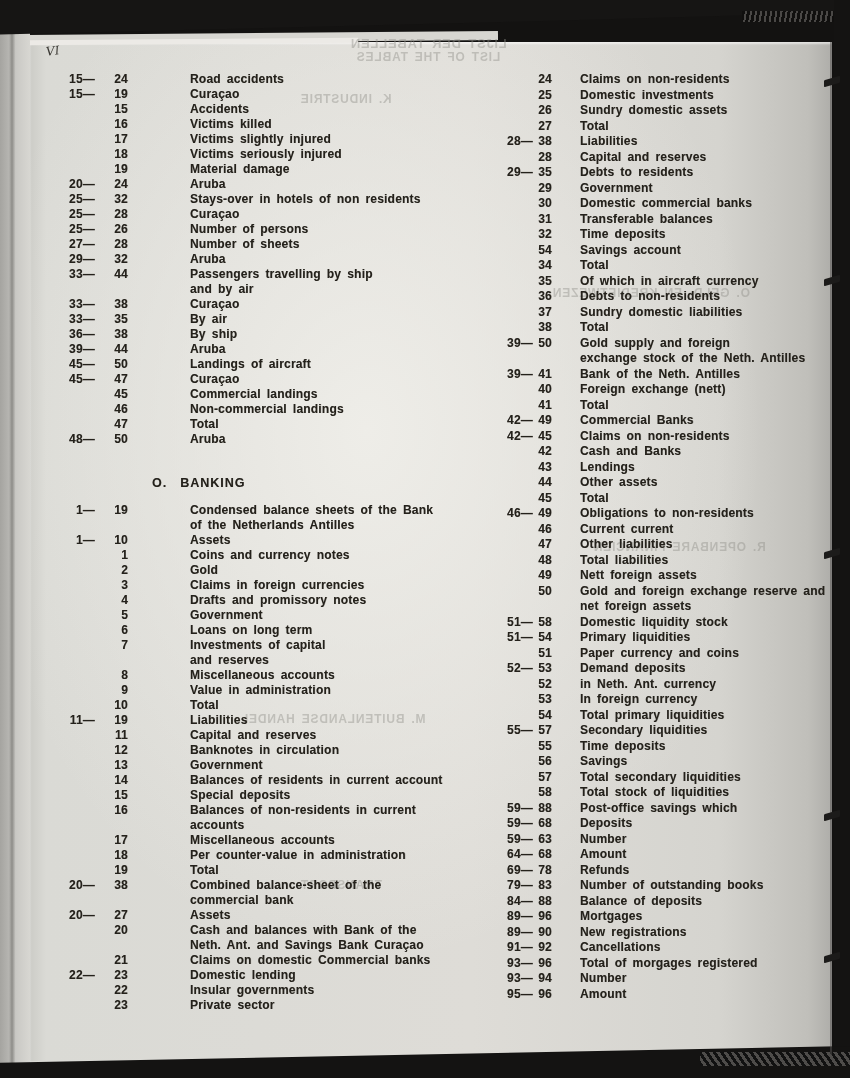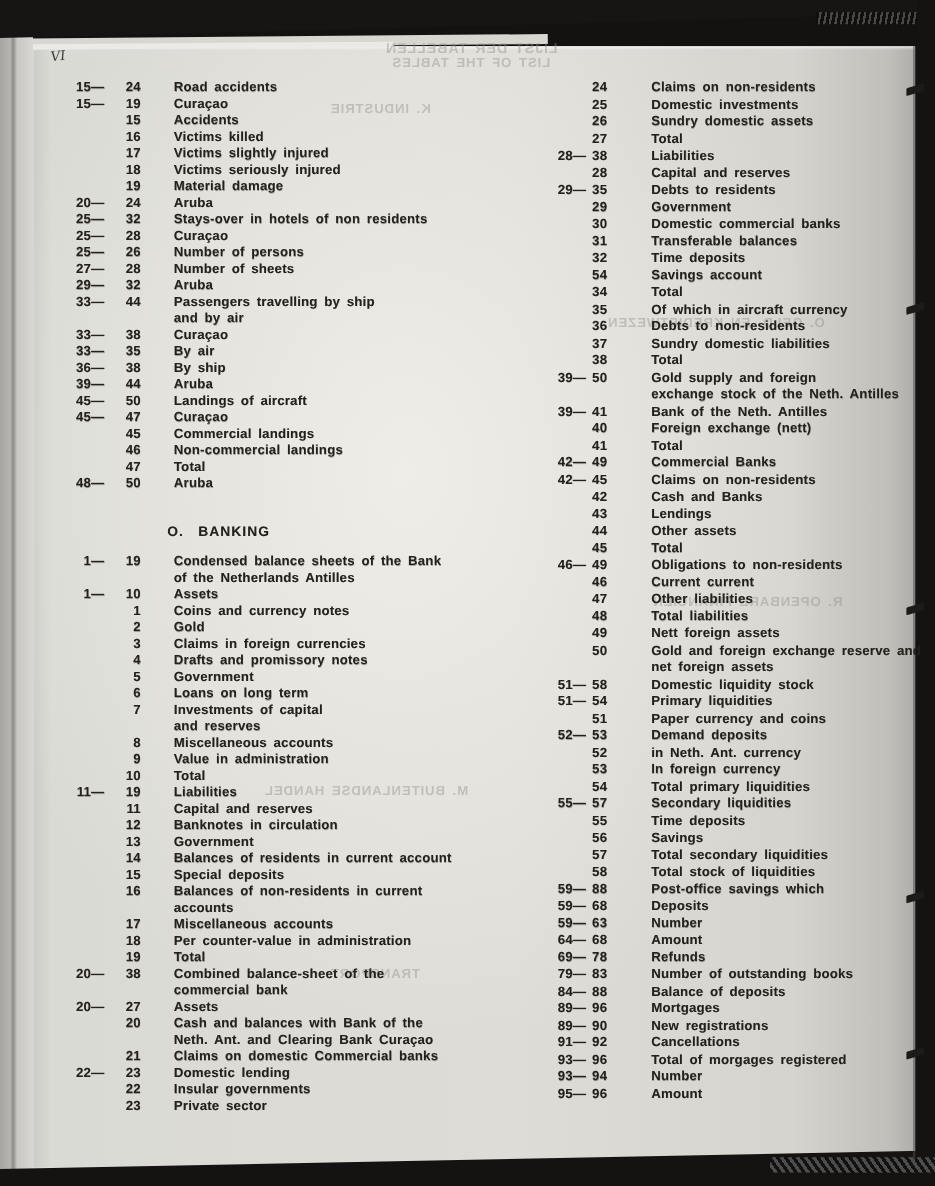--- a/index.html
+++ b/index.html
@@ -51,22 +51,22 @@
   .col{
     position:absolute;color:#24211b;font-weight:700;font-size:12px;
     letter-spacing:.2px;word-spacing:2.5px;
     text-shadow:.3px .3px 0 rgba(36,33,27,.35);
   }
   .col-left{left:52px;top:72px;width:450px;line-height:15px;}
   .col-right{left:500px;top:72px;width:348px;line-height:15.5px;}
   .row{display:flex;align-items:flex-start;}
   .n1{flex:none;text-align:right;}
   .n2{flex:none;text-align:right;}
-  .col-left  .n1{width:43px;} .col-left  .n2{width:33px;} .col-left  .desc{padding-left:30px;}
-  .col-right .n1{width:33px;} .col-right .n2{width:19px;} .col-right .desc{padding-left:40px;}
+  .col-left  .n1{width:43px;} .col-left  .n2{width:33px;} .col-left  .desc{padding-left:62px;}
+  .col-right .n1{width:33px;} .col-right .n2{width:19px;} .col-right .desc{padding-left:28px;}
   .desc div{white-space:nowrap;}
   .section-header{margin:29px 0 12px 100px;display:flex;gap:13px;font-size:12.5px;letter-spacing:1px;}
   
   .ghost{
     position:absolute;transform:scaleX(-1);color:#8f8e88;opacity:.42;
     font-weight:700;letter-spacing:.8px;word-spacing:2px;white-space:nowrap;
   }
 </style>
 </head>
 <body>
@@ -443,21 +443,21 @@
       <span class="n2">27</span>
       <span class="desc">
         <div>Assets</div>
       </span>
     </div>
     <div class="row">
       <span class="n1"></span>
       <span class="n2">20</span>
       <span class="desc">
         <div>Cash and balances with Bank of the</div>
-        <div>Neth. Ant. and Clearing Bank Curaçao</div>
+        <div>Neth. Ant. and Savings Bank Curaçao</div>
       </span>
     </div>
     <div class="row">
       <span class="n1"></span>
       <span class="n2">21</span>
       <span class="desc">
         <div>Claims on domestic Commercial banks</div>
       </span>
     </div>
     <div class="row">

